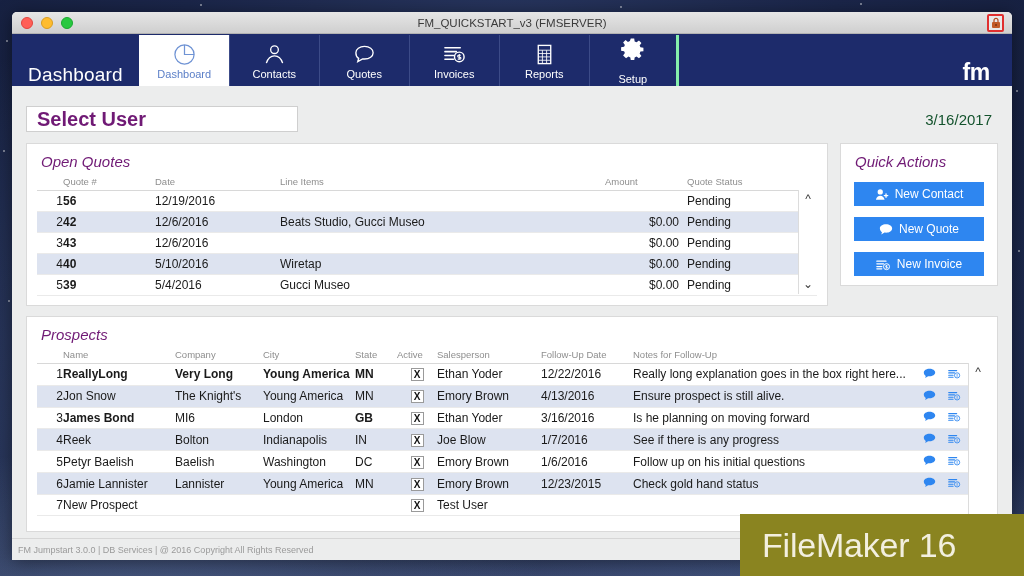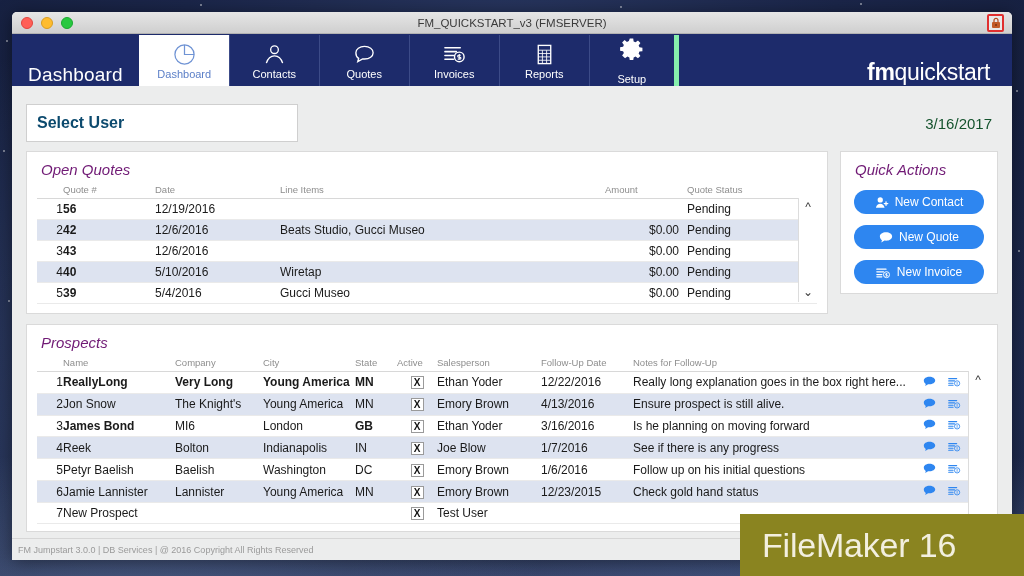--- a/index.html
+++ b/index.html
@@ -89,21 +89,21 @@
   .navtab {
     width: 90px;
     display: flex; flex-direction: column;
     align-items: center; justify-content: center;
     gap: 1px;
     border-left: 1px solid #3c4b88;
     color: #ffffff;
     cursor: pointer;
     position: relative;
   }
-  .navtab:last-child { border-right: 5px solid #86efac; gap: 12px; }
+  .navtab:last-child { border-right: 3px solid #86efac; gap: 12px; }
   .navtab .tab-ico { height: 25px; display: flex; align-items: flex-end; }
   .navtab .tab-label { font-size: 11px; line-height: 14px; }
   .navtab.active {
     background: #ffffff;
     color: #5b7fc7;
     border-left: 1px solid #ffffff;
   }
   #fmlogo {
     margin-left: auto;
     display: flex; align-items: center;
@@ -125,27 +125,27 @@
     overflow: hidden;
   }
   #topstrip { height: 18px; flex: 0 0 18px; }
 
   
   #userrow {
     flex: 0 0 30px;
     display: flex; align-items: center; justify-content: space-between;
   }
   #select-user {
-    width: 272px; height: 38px;
+    width: 272px; height: 26px;
     background: #ffffff;
     border: 1px solid #cfcfcf;
     display: flex; align-items: center;
     padding-left: 10px;
-    color: #0c4a6e;
-    font-size: 16px;
+    color: #701a75;
+    font-size: 20px;
     font-weight: 600;
   }
   #today-date {
     font-size: 15px;
     color: #14532d;
     padding-right: 6px;
   }
 
   #panels {
     flex: 0 0 auto;
@@ -204,21 +204,21 @@
   }
   .sbcol .arrow { font-size: 12px; color: #3a3a3a; line-height: 14px; }
   .sbcol .arrow.up { margin-top: 2px; }
   .sbcol .arrow.down { margin-bottom: 3px; }
 
   
   .qa-btn {
     margin: 0 auto 11px auto;
     width: 130px; height: 24px;
     background: #2e86f0;
-    border-radius: 12px;
+    border-radius: 0;
     color: #ffffff;
     font-size: 12px;
     display: flex; align-items: center; justify-content: center;
     gap: 6px;
     cursor: pointer;
   }
   .qa-btn .qa-ico { display: flex; align-items: center; }
   #quick-card .card-title { padding-bottom: 12px; }
 
   
@@ -362,21 +362,20 @@
             <path fill="#fff" d="M10.2 1.6h3.6l.45 3.1 2 .85 2.5-1.85 2.55 2.55-1.85 2.5.85 2 3.1.45v3.6l-3.1.45-.85 2 1.85 2.5-2.55 2.55-2.5-1.85-2 .85-.45 3.1h-3.6l-.45-3.1-2-.85-2.5 1.85L2.2 19.3l1.85-2.5-.85-2-3.1-.45v-3.6l3.1-.45.85-2L2.2 5.8l2.55-2.55 2.5 1.85 2-.85z"></path>
           </svg>
         </span>
         <span class="tab-label">Setup</span>
       </div>
 
     </div>
 
     <div id="fmlogo">
       <b>fm</b>
-        <span class="light">quickstart</span>
     </div>
   </div>
 
   <div id="content">
     <div id="topstrip"></div>
 
     <div id="userrow">
       <div id="select-user">Select User</div>
       <div id="today-date">3/16/2017</div>
     </div>

